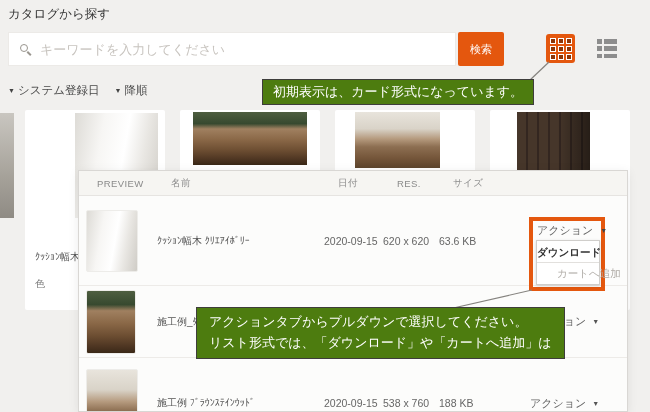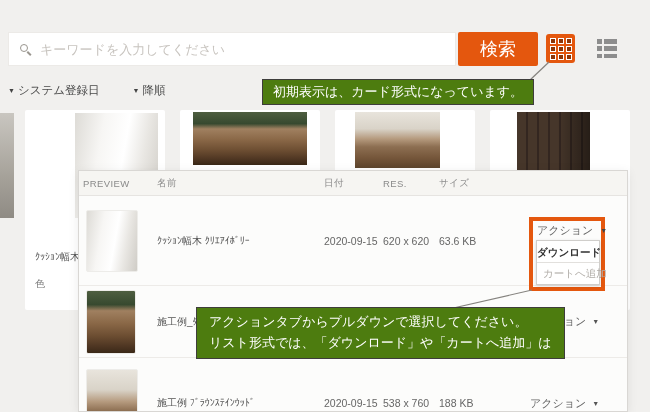--- a/index.html
+++ b/index.html
@@ -17,37 +17,37 @@
 
   
   .search-box { position:absolute; left:8px; top:32px; width:448px; height:34px;
     background:#fff; border:1px solid #eceae7; display:flex; align-items:center; }
   .mag { position:relative; width:11px; height:11px; margin:0 9px 0 11px; }
   .mag .lens { position:absolute; left:0; top:0; width:8px; height:8px; border:1.6px solid #9a968f; border-radius:50%; }
   .mag .handle { position:absolute; left:7.5px; top:7.5px; width:4.5px; height:1.7px; background:#9a968f; transform:rotate(45deg); transform-origin:0 0; }
   .search-box input { flex:1; border:none; outline:none; background:transparent; font-size:13px; color:#404040;
     font-family:"Liberation Sans","DejaVu Sans",sans-serif; }
   .search-box input::placeholder { color:#c8c4bf; }
-  .search-btn { position:absolute; left:458px; top:32px; width:80px; height:34px; background:#e4570e;
-    color:#fff; border:none; font-size:18px; border-radius:2px; cursor:pointer;
+  .search-btn { position:absolute; left:458px; top:32px; width:46px; height:34px; background:#e4570e;
+    color:#fff; border:none; font-size:11px; border-radius:2px; cursor:pointer;
     font-family:"Liberation Sans","DejaVu Sans",sans-serif; }
 
   
   .grid-toggle { position:absolute; left:546px; top:34px; width:29px; height:29px; background:#e4570e;
     border-radius:3px; display:flex; align-items:center; justify-content:center; cursor:pointer; }
   .grid-ico { display:grid; grid-template-columns:repeat(3,6px); grid-template-rows:repeat(3,6px); gap:2px; }
   .grid-ico span { border:1px solid #fff; background:rgba(0,0,0,.38); }
   .list-toggle { position:absolute; left:597px; top:39px; width:21px; height:19px;
     display:flex; flex-direction:column; justify-content:space-between; cursor:pointer; }
   .list-toggle .row { display:flex; gap:2px; height:4.5px; }
   .list-toggle .sq { width:5px; background:#8d8d8d; }
   .list-toggle .bar { width:13px; background:#8d8d8d; }
 
   
-  .sortrow { position:absolute; left:8px; top:83px; display:flex; gap:33px; align-items:center;
+  .sortrow { position:absolute; left:8px; top:83px; display:flex; gap:15px; align-items:center;
     font-size:11.5px; color:#4a4a4a; }
   .sortrow .item { display:flex; align-items:center; gap:3px; cursor:pointer; }
   .caret { font-size:7px; color:#444; }
 
   
   .card { position:absolute; top:110px; width:140px; height:200px; background:#fff; border-radius:2px; z-index:10; }
   .thumb-molding { background:linear-gradient(100deg,#dddbd6 0%,#f7f6f4 30%,#ffffff 55%,#e9e7e3 75%,#cfccc6 100%); }
   .thumb-deck { background:linear-gradient(180deg,#4e5e40 0%,#37492f 22%,#a08060 32%,#8a6847 52%,#6d4e32 72%,#503723 88%,#3a2817 100%); }
   .thumb-bench { background:linear-gradient(180deg,#e8e4dc 0%,#d9d3c8 30%,#b59a7e 48%,#8d6f52 62%,#75563a 82%,#5d452d 100%); }
   .thumb-panelwall { background:
@@ -57,21 +57,21 @@
     background:linear-gradient(180deg,#c9c6c0 0%,#a6a29a 60%,#8f8b84 100%); }
   .card .title { position:absolute; left:10px; top:140px; font-size:10px; color:#555; white-space:nowrap; overflow:hidden; width:125px; }
   .card .sub { position:absolute; left:10px; top:167px; font-size:10px; color:#777; }
 
   
   .panel { position:absolute; left:78px; top:170px; width:550px; height:242px; background:#fcfcfb;
     border:1px solid #d9d7d4; box-shadow:0 2px 10px rgba(0,0,0,.08); z-index:20; overflow:hidden; }
   .lgrid { display:grid; grid-template-columns:74px 167px 59px 56px 95px auto; align-items:center; }
   .lhead { height:25px; background:#f6f5f2; border-bottom:1px solid #e6e4e1;
     font-size:9.5px; color:#8a8a8a; }
-  .lhead div { padding-left:4px; letter-spacing:.4px; }
+  .lhead div { padding-left:4px; letter-spacing:.4px;margin-left:14px; }
   .lrow { border-bottom:1px solid #edebe8; }
   .lrow:last-child { border-bottom:none; }
   .r1 { height:90px; } .r2 { height:72px; } .r3 { height:90px; }
   .lrow .cell { padding-left:4px; font-size:10.5px; color:#666; }
   .lrow .name { font-size:10px; color:#555; white-space:nowrap; overflow:hidden; }
   .lthumb { margin-left:7px; border-radius:2px; border:1px solid #edece9; }
   .t1 { width:52px; height:62px; }
   .t2 { width:50px; height:64px; }
   .t3 { width:52px; height:68px; }
   .action { display:flex; align-items:center; gap:6px; font-size:11px; color:#666; cursor:pointer; }
@@ -79,33 +79,34 @@
 
   
   .hl-box { position:absolute; left:529px; top:217px; width:76px; height:74px;
     border:4px solid #e4570e; z-index:30; background:transparent; }
   .dd-label { position:absolute; left:537px; top:223px; z-index:31; display:flex; align-items:center; gap:7px;
     font-size:11px; color:#666; cursor:pointer; }
   .dd-menu { position:absolute; left:536px; top:240px; width:64px; z-index:31; background:#fff;
     border:1px solid #d0cecb; box-shadow:0 1px 3px rgba(0,0,0,.15); }
   .dd-item1 { height:22px; line-height:22px; padding-left:0; font-size:10.5px; color:#333; font-weight:bold;
     border-bottom:1px solid #e2e0dd; white-space:nowrap; cursor:pointer; }
-  .dd-item2 { height:21px; line-height:21px; padding-left:6px; font-size:10.5px; color:#b0aca7; white-space:nowrap; cursor:pointer; }
+  .dd-item2 { height:21px; line-height:21px; padding-left:20px; font-size:10.5px; color:#b0aca7; white-space:nowrap; cursor:pointer; }
 
   
   .lines { position:absolute; left:0; top:0; width:650px; height:412px; z-index:40; pointer-events:none; }
   .tip { position:absolute; background:#4d7c0f; border:1px solid #3e3d3b; color:#fff;
     font-size:13px; z-index:50; white-space:nowrap; }
   .tip1 { left:262px; top:79px; padding:3px 10px; }
   .tip2 { left:196px; top:307px; padding:4px 12px; line-height:1.6; }
 </style>
 </head>
 <body>
 
 <div class="topnav">
+  <span class="tab2">カタログから探す</span>
 </div>
 
 <div class="search-box">
   <span class="mag">
       <span class="lens"></span>
       <span class="handle"></span>
     </span>
   <input type="text" value="" placeholder="キーワードを入力してください" style="">
 </div>
 <button class="search-btn">検索</button>

